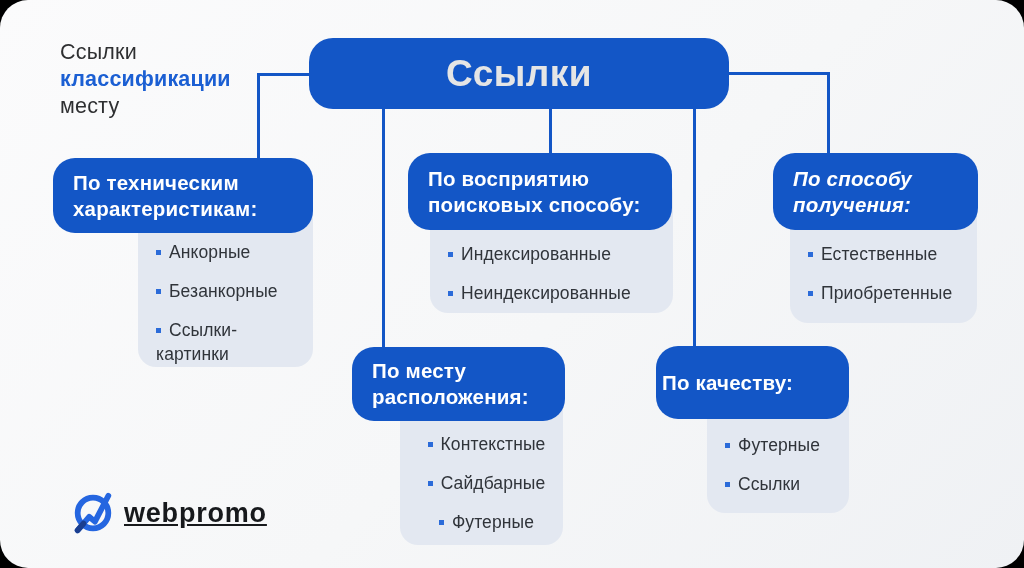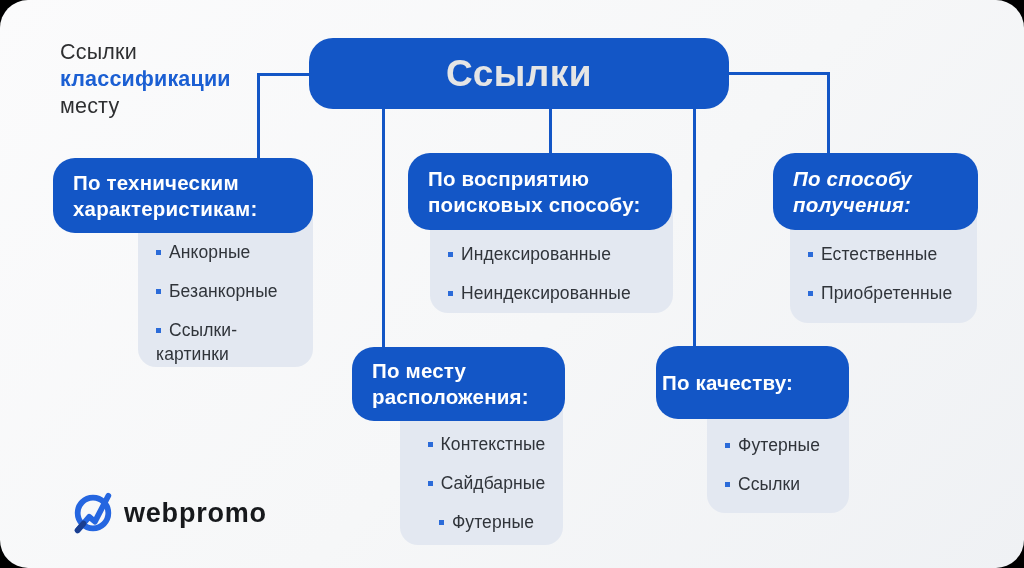--- a/index.html
+++ b/index.html
@@ -69,21 +69,21 @@
   .bullet {
     display: inline-block; width: 5px; height: 5px;
     background: #2b6bd9; margin-right: 8px; vertical-align: 0.18em;
   }
 
   
   .logo { position: absolute; left: 70px; top: 490px; display: flex; align-items: center; z-index: 3; }
   .logo-icon { width: 46px; height: 46px; }
   .logo-text {
     margin-left: 8px; font-size: 27px; font-weight: bold;
-    color: #17191c; letter-spacing: 0.8px;
+    color: #17191c; letter-spacing: 0.8px; text-decoration: underline;
   }
 </style>
 </head>
 <body>
 
 <div id="card">
 
   <div class="header-label">
     <div>Ссылки</div>
     <div class="accent">классификации</div>

